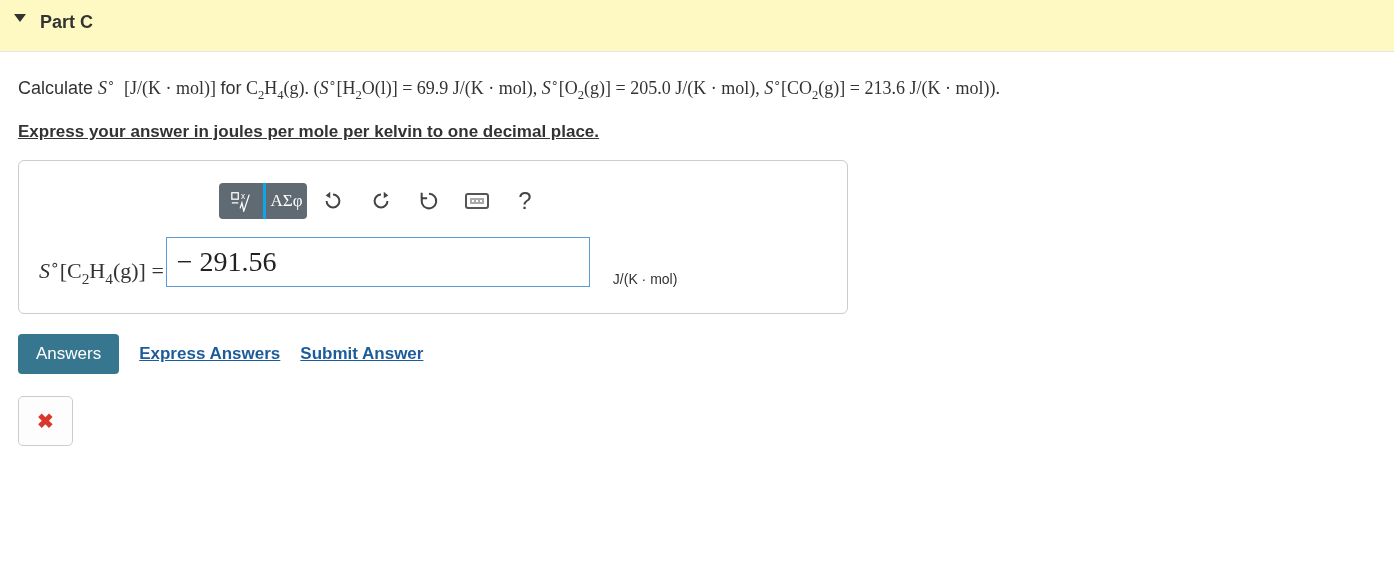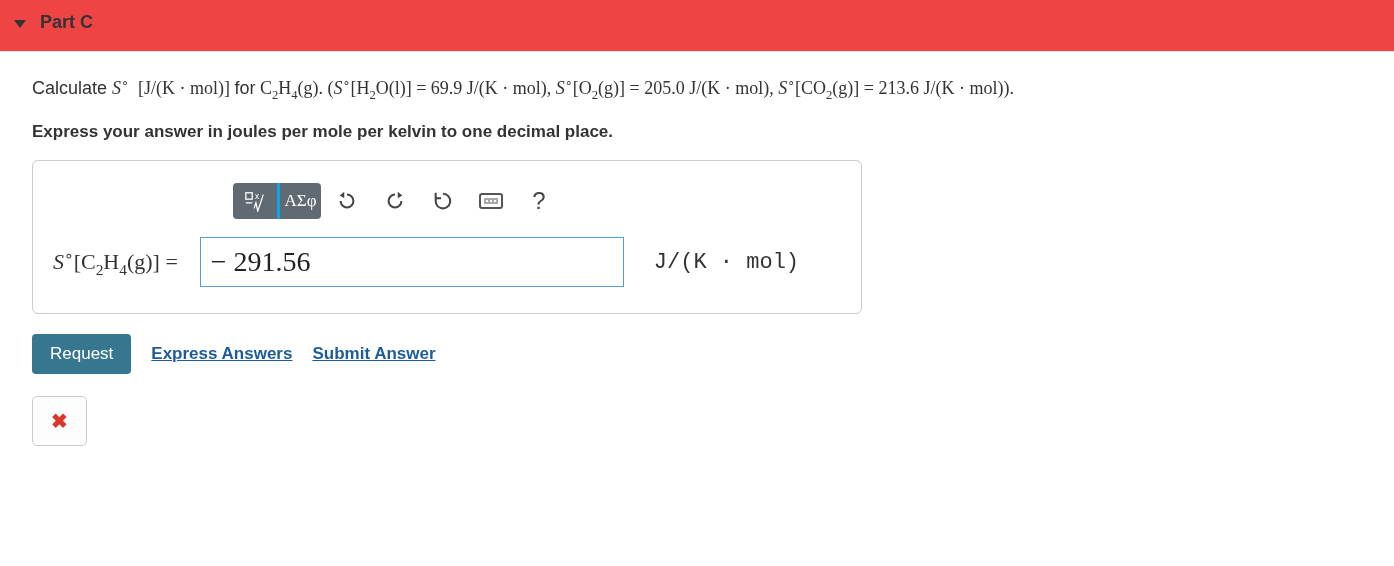--- a/index.html
+++ b/index.html
@@ -6,57 +6,58 @@
   body {
     margin: 0;
     font-family: "Helvetica Neue", Helvetica, Arial, sans-serif;
     font-size: 16px;
     color: #333;
     background: #fff;
     width: 1394px;
   }
   .part-header {
     display: flex;
-    align-items: center;
+    align-items: flex-start;
     padding: 12px 14px 18px 14px;
     border-bottom: 1px solid #e6e6e6;
-    background: #ef4444;
+    background: #fef9c3;
   }
   .caret {
     width: 0; height: 0;
     border-left: 6px solid transparent;
     border-right: 6px solid transparent;
     border-top: 8px solid #333;
     margin-right: 14px;
     margin-top: 2px;
   }
   .part-title {
     font-weight: 700;
     font-size: 18px;
     color: #333;
   }
   .content {
-    padding: 22px 30px 10px 32px;
+    padding: 22px 30px 10px 18px;
   }
   .question {
     font-size: 18px;
     color: #333;
     margin-bottom: 18px;
     line-height: 1.5;
     font-family: Georgia, 'Times New Roman', serif;
   }
   .question .label { font-family: "Helvetica Neue", Helvetica, Arial, sans-serif; }
   .mi { font-style: italic; font-family: Georgia, 'Times New Roman', serif;}
   .sup { font-size: 0.7em; vertical-align: super; }
   .sub { font-size: 0.7em; vertical-align: sub; }
   .instruction {
     font-weight: 700;
     font-size: 17px;
     color: #333;
     margin-bottom: 18px;
+    text-decoration: underline;
   }
   .answer-panel {
     border: 1px solid #ccc;
     border-radius: 6px;
     padding: 22px 20px 26px 20px;
     width: 830px;
     margin-bottom: 20px;
   }
   .toolbar {
     display: flex;
@@ -77,43 +78,43 @@
     font-size: 18px;
     cursor: pointer;
     user-select: none;
   }
   .tb-dark { background: #5f6a72; color: #fff; }
   .tb-dark + .tb-dark { border-left: 3px solid #0ea5e9; }
   .tb-plain { width: 44px; color: #555; }
   .tb-btn svg { width: 22px; height: 22px; }
   .answer-row {
     display: flex;
-    align-items: center;
-    gap: 22px;
+    align-items: flex-end;
+    gap: 2px;
     font-size: 22px;
   }
   .lhs {
     font-family: Georgia, 'Times New Roman', serif;
     font-size: 22px;
     white-space: nowrap;
   }
   .answer-input {
     width: 424px;
     height: 50px;
     font-size: 28px;
     padding: 4px 10px;
     border: 1px solid #5a9bd4;
     font-family: Georgia, 'Times New Roman', serif;
     color: #222;
     outline: none;
   }
   .unit {
-    font-family: Liberation Mono, monospace;
-    font-size: 22px;
-    margin-left: 8px;
+    font-family: Liberation Sans, sans-serif;
+    font-size: 14px;
+    margin-left: 21px;
   }
   .actions {
     display: flex;
     align-items: center;
     gap: 20px;
     margin-bottom: 22px;
   }
   .btn-submit {
     background: #37768f;
     color: #fff;
@@ -225,21 +226,21 @@
       <span class="lhs">
         <span class="mi">S</span><span class="sup">∘</span>[C<span class="sub">2</span>H<span class="sub">4</span>(g)] =
       </span>
       <input class="answer-input" type="text" value="− 291.56" style="">
       <span class="unit">J/(K · mol)</span>
     </div>
   </div>
 
   
   <div class="actions">
-    <button class="btn-submit">Request</button>
+    <button class="btn-submit">Answers</button>
     <a class="link">Express Answers</a>
     <a class="link">Submit Answer</a>
   </div>
 
   
   <div class="feedback-box">
     <span class="x-icon">✖</span>
   </div>
 
 </div>

